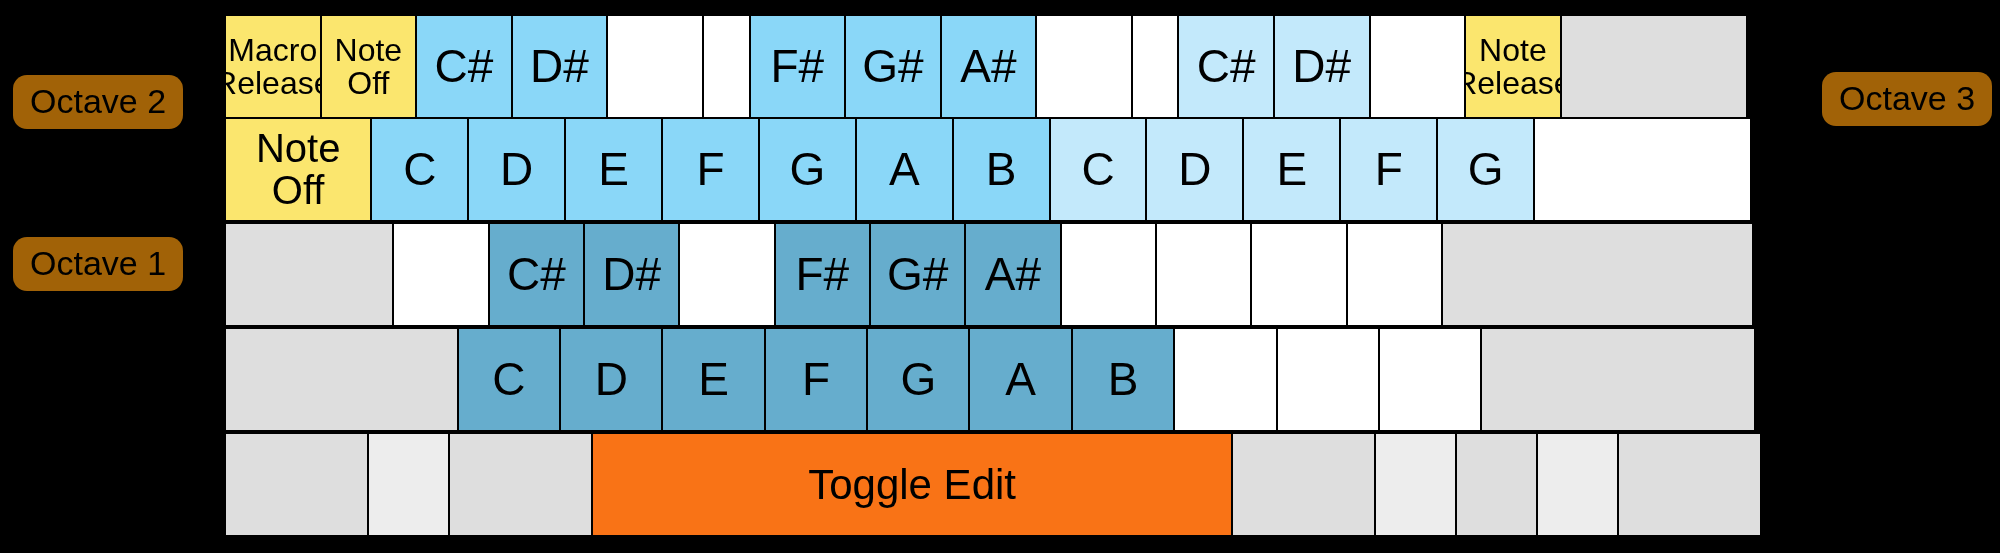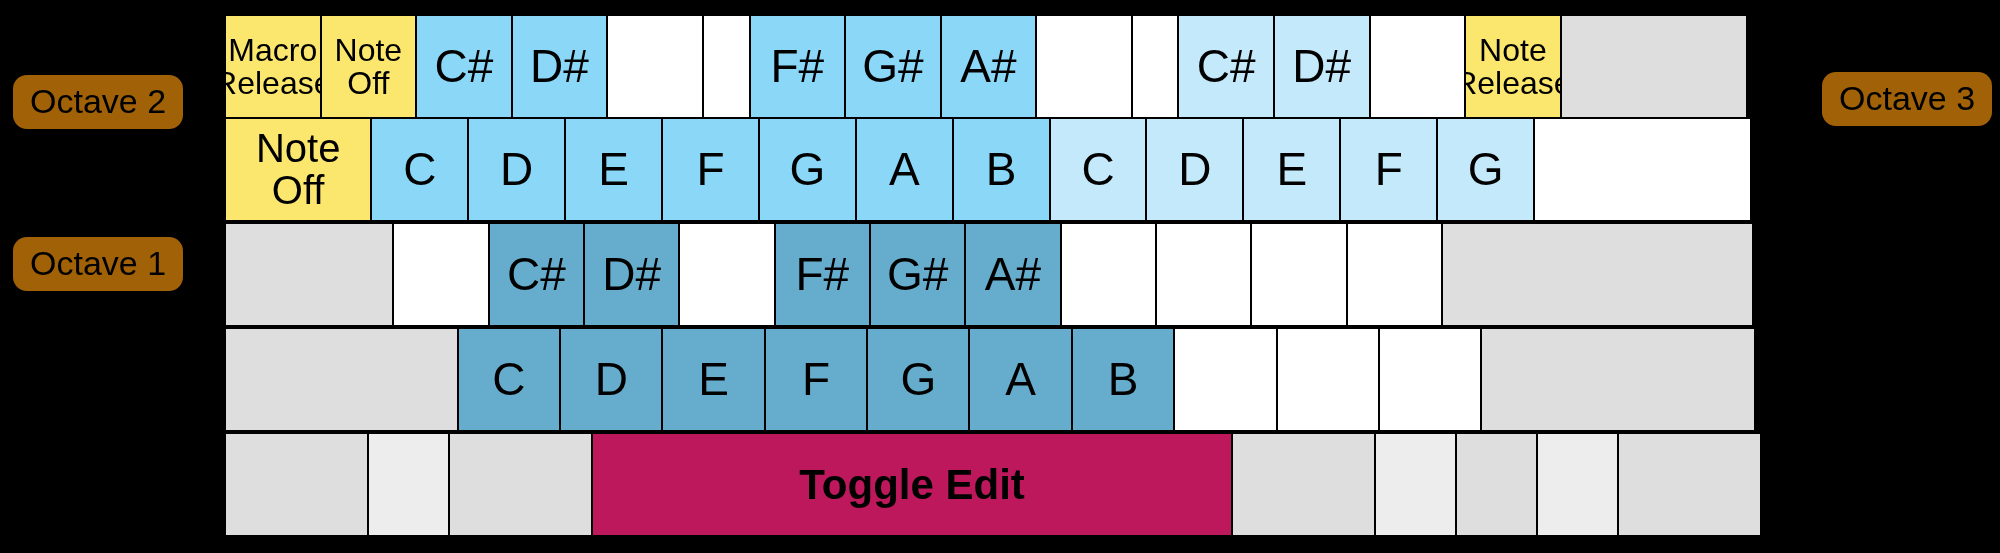--- a/index.html
+++ b/index.html
@@ -45,21 +45,21 @@
   .krow:first-child .cell{ margin-top:0; }
 
   
   .c-white  { background:#ffffff; }
   .c-grey   { background:#dedede; }
   .c-grey2  { background:#ededed; }
   .c-yellow { background:#fbe66e; }
   .c-blue   { background:#8ad7f8; }
   .c-blue-l { background:#c3e9fb; }
   .c-blue-d { background:#66adcd; }
-  .c-pink   { background:#be185d;font-weight:bold; }
+  .c-pink   { background:#f97316; }
 
   
   .t-big   { font-size:46px; }
   .t-mid   { font-size:40px; }
   .t-small { font-size:32px; }
   .t-toggle{ font-size:42px; }
 
   
   .pill{
     position:absolute;

